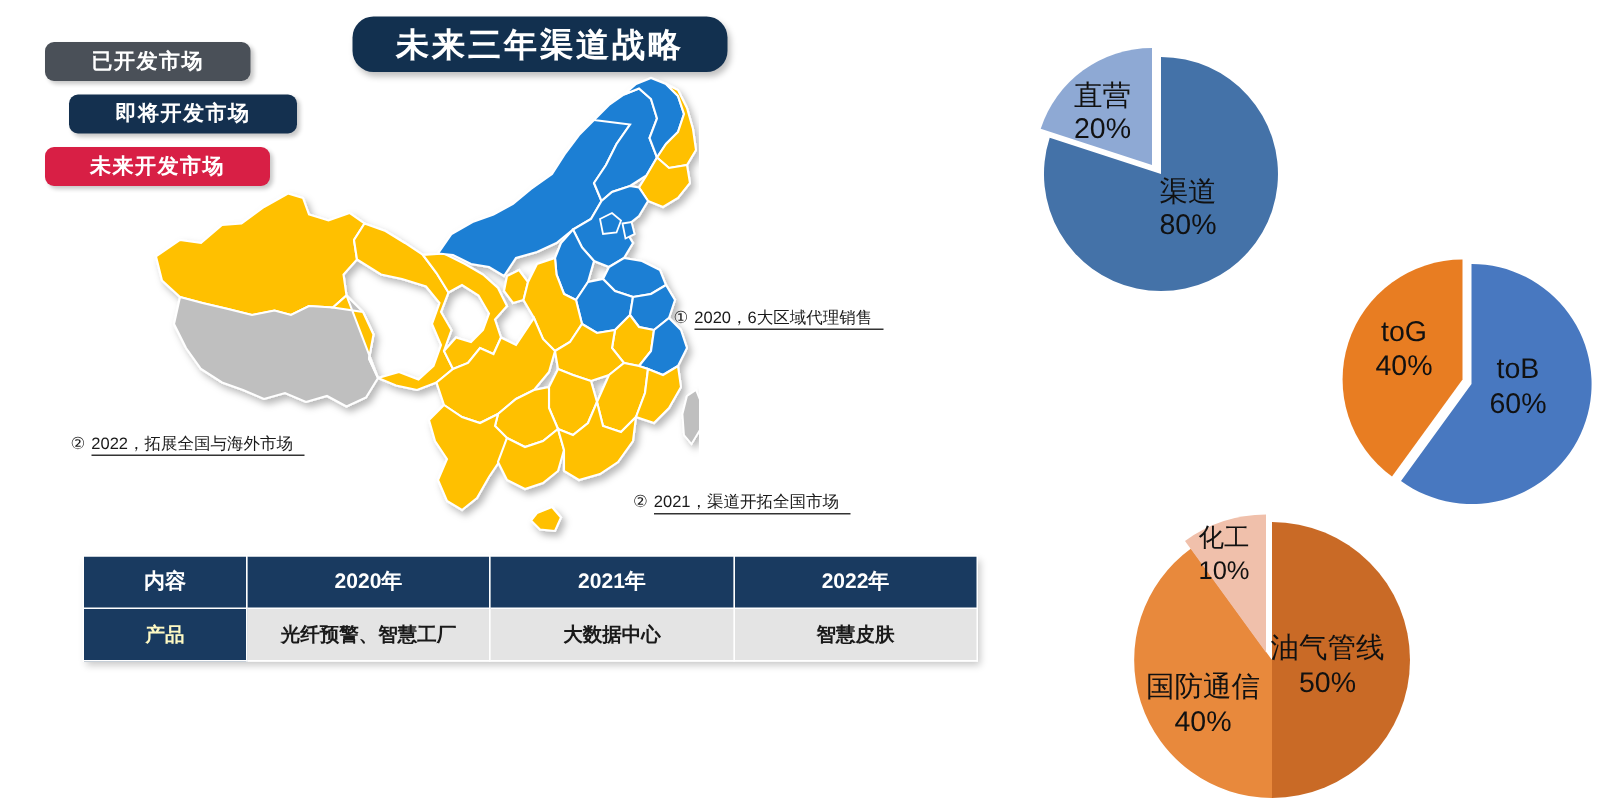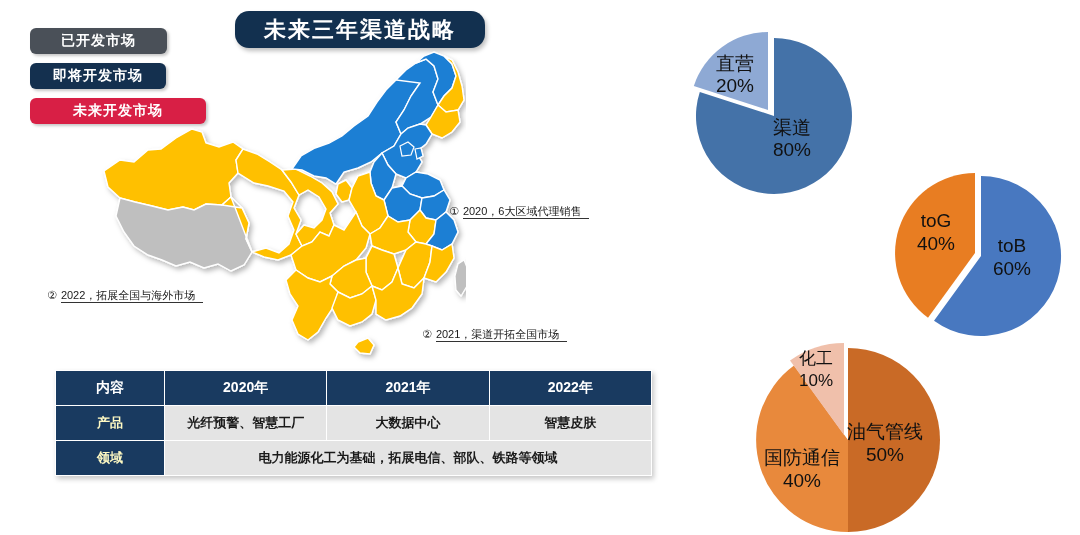--- a/index.html
+++ b/index.html
@@ -24,22 +24,22 @@
 
   
   .legend{position:absolute;left:30px;top:28px;width:155px;}
   .pill{
     height:26px;border-radius:6px;margin-bottom:9px;
     display:flex;align-items:center;justify-content:center;
     box-shadow:2px 2px 3px rgba(0,0,0,.22);
   }
   .pill span{font-size:14px;font-weight:bold;color:#fff;letter-spacing:1px;}
   .pill-0{background:#4A5058;width:137px;}
-  .pill-1{background:#14304F;width:136px;}
-  .pill-2{background:#D81F45;width:176px;}
+  .pill-1{background:#14304F;width:152px;margin-left:16px;}
+  .pill-2{background:#D81F45;width:150px;}
   .pill-2 span{color:#ffffff;}
 
   
   .map-wrap{position:absolute;left:86px;top:50px;width:380px;height:330px;}
   .map-wrap svg{display:block;width:100%;height:100%;}
 
   
   .anno{
     position:absolute;font-size:11px;color:#1a1a1a;white-space:nowrap;
   }
@@ -236,24 +236,20 @@
         <th class="hdr">2022年</th>
       </tr>
     </thead>
     <tbody>
       <tr>
         <td class="rowhdr">产品</td>
         <td class="cell-a">光纤预警、智慧工厂</td>
         <td class="cell-a">大数据中心</td>
         <td class="cell-a">智慧皮肤</td>
       </tr>
-      <tr>
-        <td class="rowhdr">领域</td>
-        <td class="cell-a" colspan="3">电力能源化工为基础，拓展电信、部队、铁路等领域</td>
-      </tr>
     </tbody>
   </table>
 
   <div class="pie pie1">
     <svg width="180" height="180" viewBox="0 0 180 180">
 
       <path fill="#4472A8" d="M 92,94 L 92,16 A 78,78 0 1 1 17.8,69.9 Z"></path>
 
       <path fill="#8EA9D4" d="M 86,88 L 11.8,63.9 A 78,78 0 0 1 86,10 Z"></path>
       <text class="plabel" x="53" y="48">直营</text>

